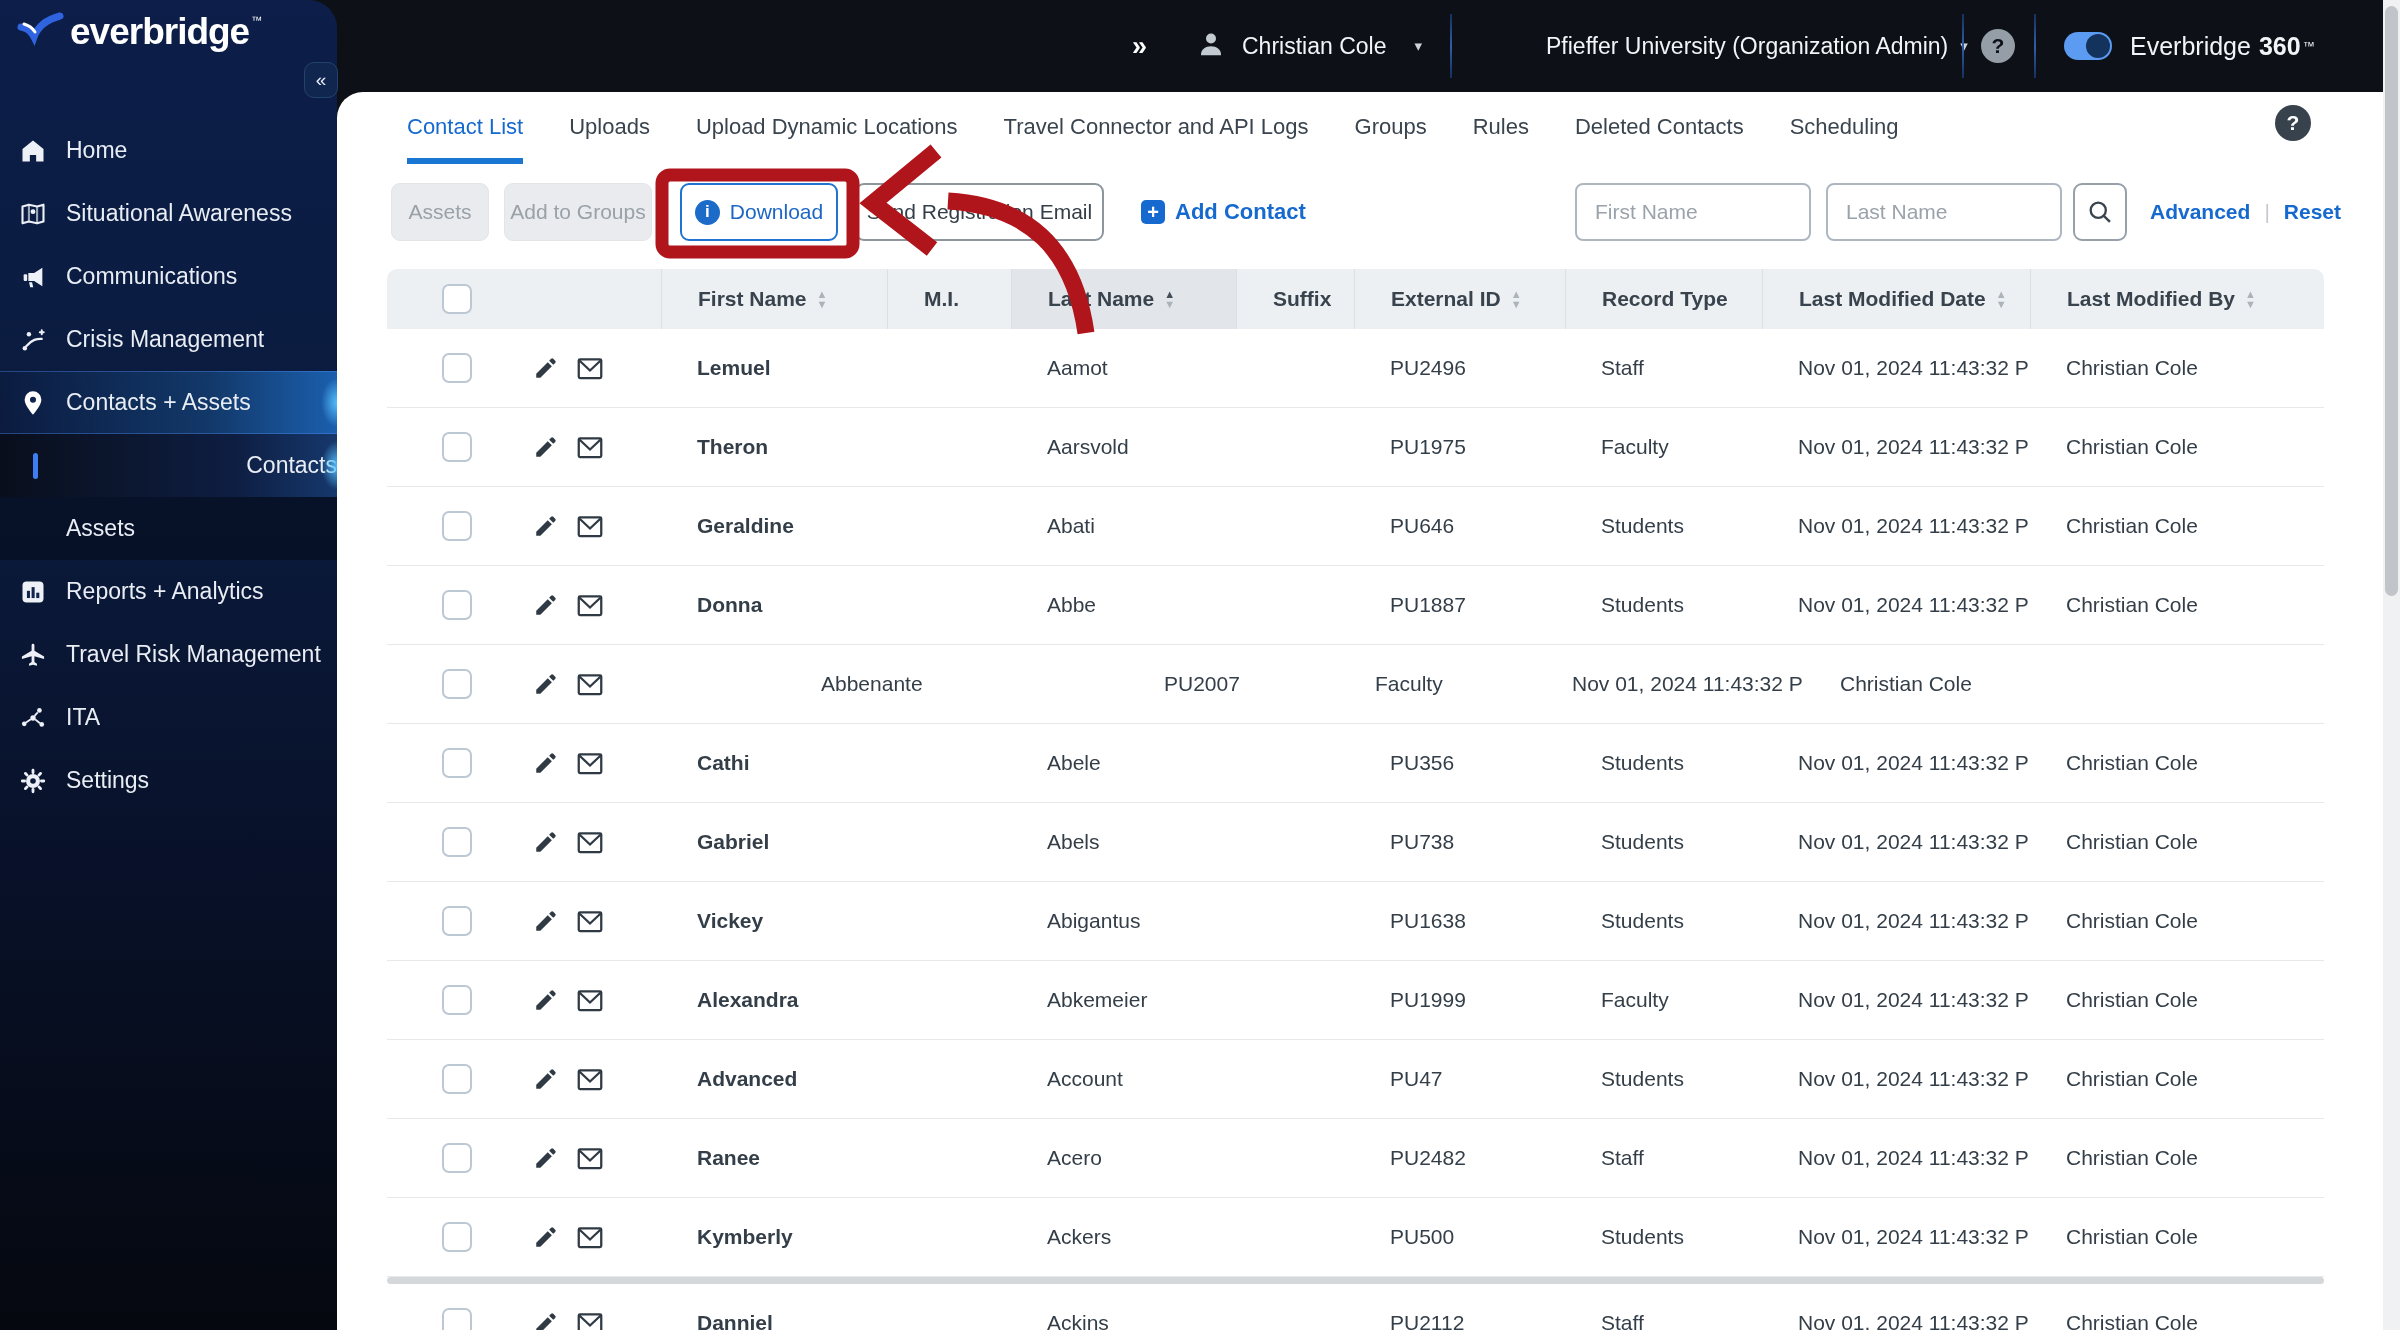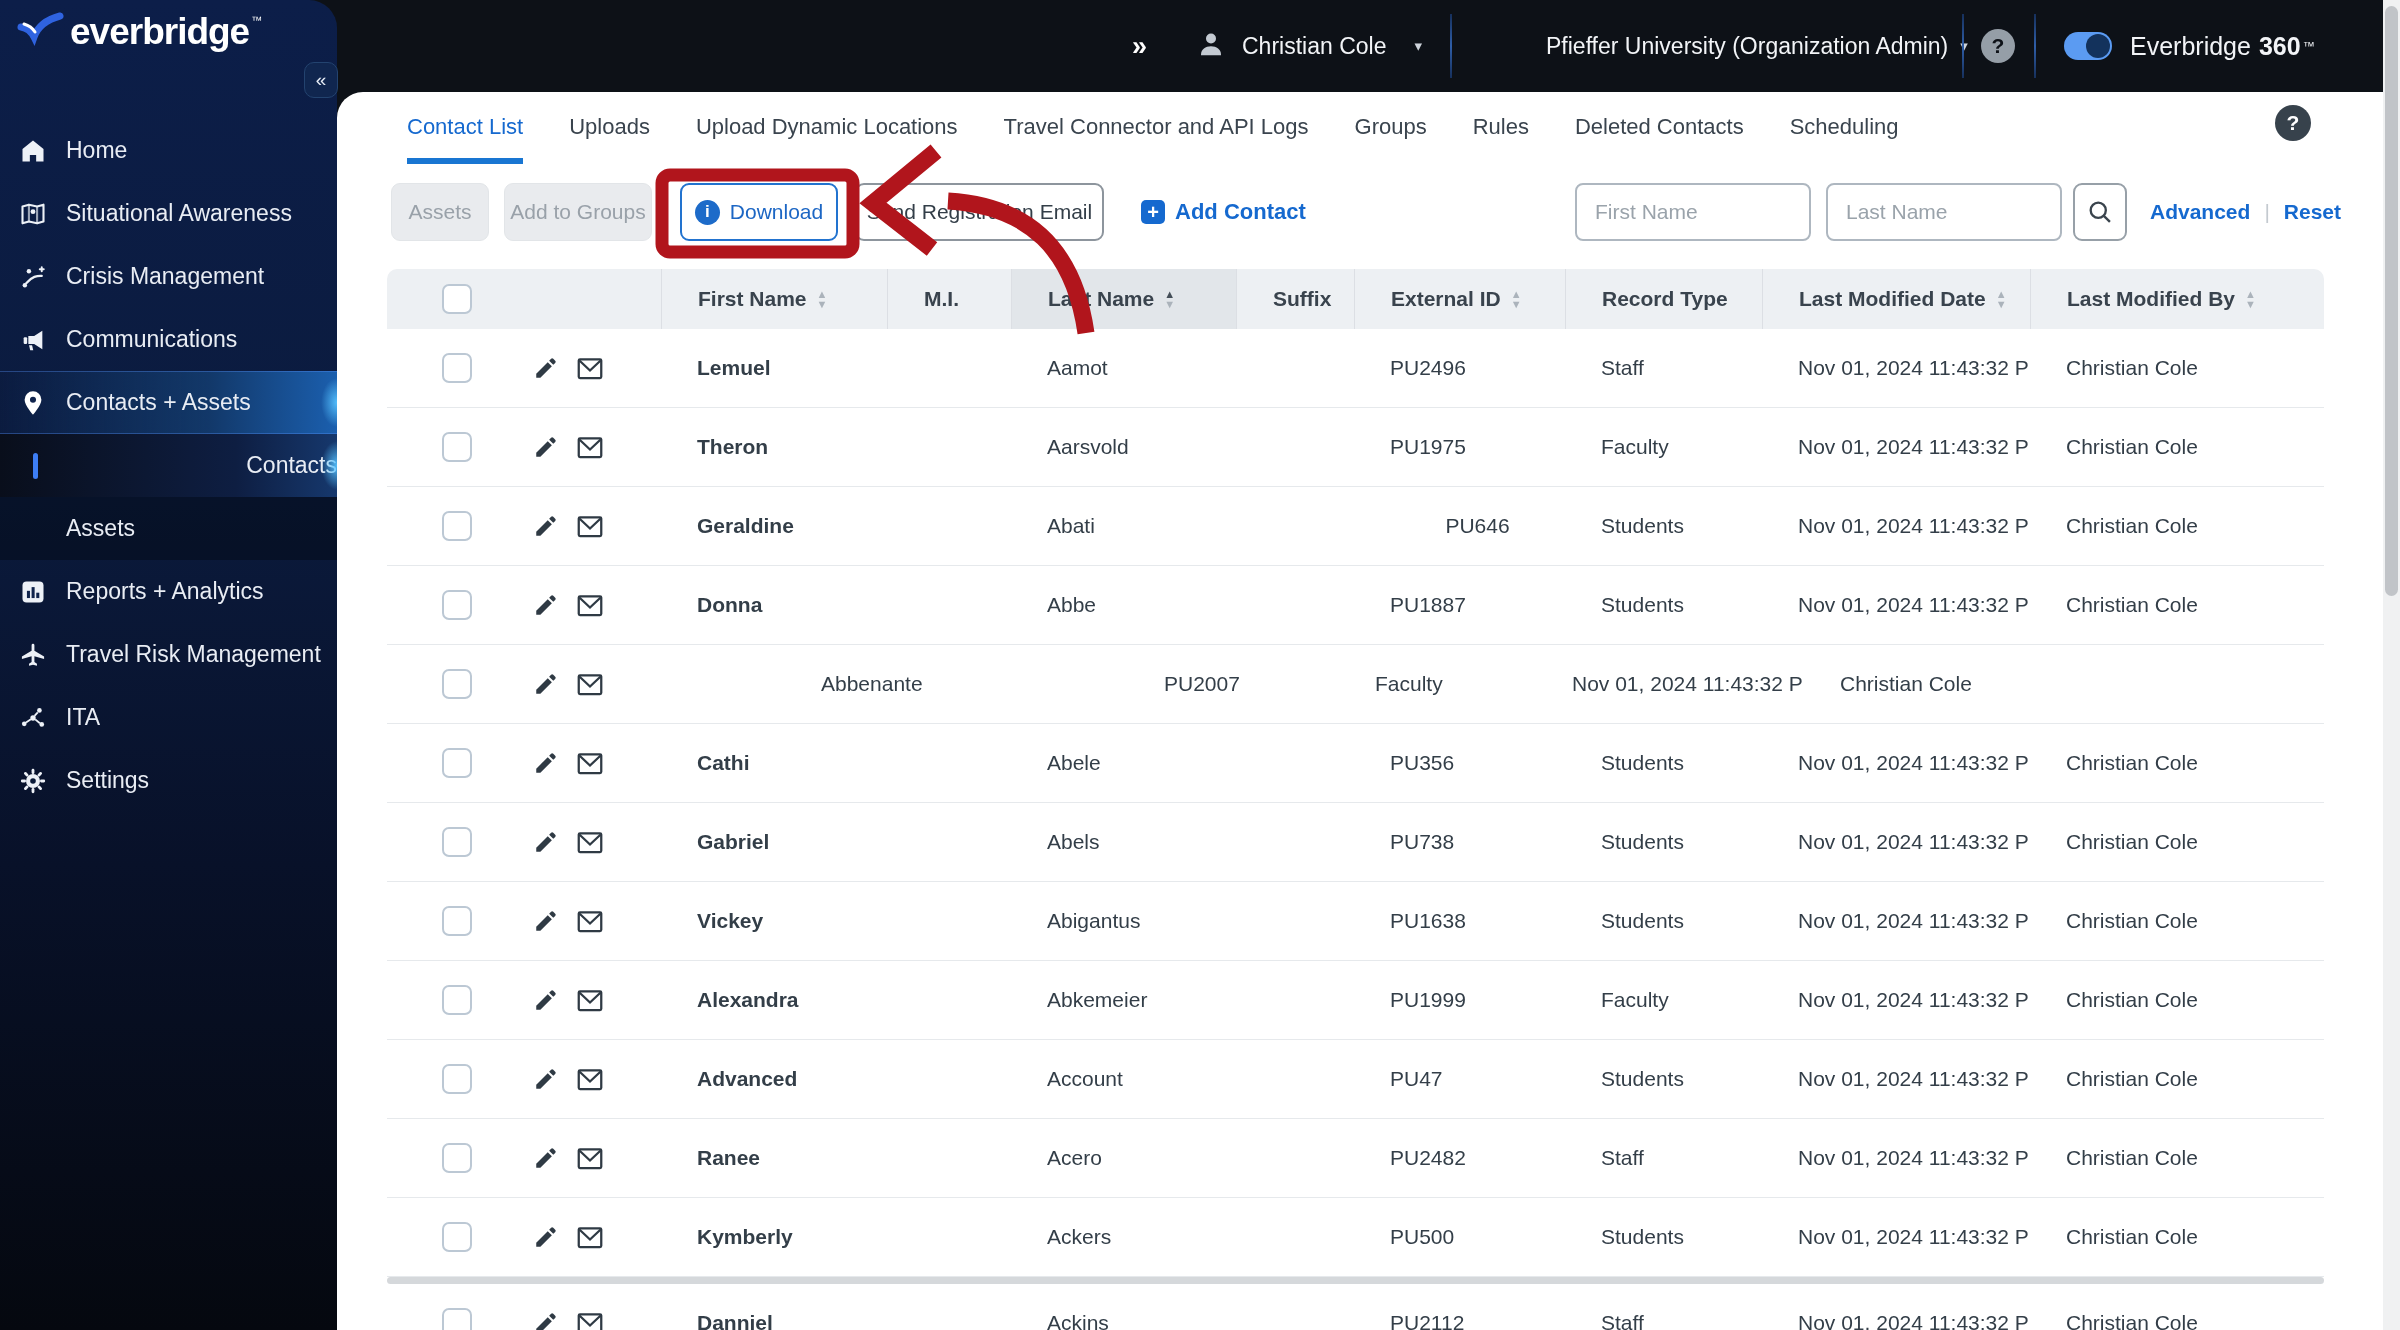--- a/index.html
+++ b/index.html
@@ -367,21 +367,21 @@
           </div>
           <div class="td" style="width: 124px;">
             <span class="pad"></span>
           </div>
           <div class="td" style="width: 225px;">
             <span class="pad">Abati</span>
           </div>
           <div class="td" style="width: 118px;">
             <span class="pad"></span>
           </div>
-          <div class="td" style="width: 211px; justify-content: center;">
+          <div class="td" style="width: 211px;">
             <span class="pad">PU646</span>
           </div>
           <div class="td" style="width: 197px;">
             <span class="pad">Students</span>
           </div>
           <div class="td" style="width: 268px;">
             <span class="pad">Nov 01, 2024 11:43:32 PDT</span>
           </div>
           <div class="td" style="width: 294px;">
             <span class="pad">Christian Cole</span>
@@ -843,38 +843,38 @@
           <svg width="28" height="28" viewBox="0 0 24 24" fill="none" stroke="#edf1f7" stroke-width="1.8" stroke-linejoin="round">
             <path d="M3 5.5 8.5 4l7 1.5L21 4v14.5L15.5 20l-7-1.5L3 20Z"></path>
             <path d="M8.5 4v14.5M15.5 5.5V20" opacity=".65"></path>
             <circle cx="12" cy="10" r="2.1" fill="#edf1f7" stroke="none"></circle>
           </svg>
         </span>
         <span class="s-label">Situational Awareness</span>
       </div>
       <div class="side-item">
         <span class="s-icon">
+          <svg width="28" height="28" viewBox="0 0 24 24" fill="#edf1f7">
+            <path d="M20 4v16l-7-4.5H8v-7h5L20 4Z"></path>
+            <rect x="4" y="9.6" width="3" height="5.8" rx="1"></rect>
+            <path d="M8.6 16.5h2.6l1 4.2H9.6Z"></path>
+          </svg>
+        </span>
+        <span class="s-label">Communications</span>
+      </div>
+      <div class="side-item">
+        <span class="s-icon">
           <svg width="28" height="28" viewBox="0 0 24 24" fill="none" stroke="#edf1f7" stroke-width="1.9" stroke-linecap="round">
             <circle cx="5" cy="19" r="1.9" fill="#edf1f7" stroke="none"></circle>
             <circle cx="8.5" cy="7" r="1.9" fill="#edf1f7" stroke="none"></circle>
             <path d="M6.2 17.3c2.2-2.6 4-4.2 7-5.4 2.3-.9 4.3-1 6.3-.9"></path>
             <path d="M19.5 3.6v3.4M17.8 5.3h3.4" stroke-width="1.7"></path>
           </svg>
         </span>
         <span class="s-label">Crisis Management</span>
-      </div>
-      <div class="side-item">
-        <span class="s-icon">
-          <svg width="28" height="28" viewBox="0 0 24 24" fill="#edf1f7">
-            <path d="M20 4v16l-7-4.5H8v-7h5L20 4Z"></path>
-            <rect x="4" y="9.6" width="3" height="5.8" rx="1"></rect>
-            <path d="M8.6 16.5h2.6l1 4.2H9.6Z"></path>
-          </svg>
-        </span>
-        <span class="s-label">Communications</span>
       </div>
       <div class="side-item active">
         <span class="s-icon">
           <svg width="28" height="28" viewBox="0 0 24 24" fill="#ffffff">
             <path d="M12 2a7.2 7.2 0 0 0-7.2 7.2C4.8 14 12 22 12 22s7.2-8 7.2-12.8A7.2 7.2 0 0 0 12 2Z"></path>
             <circle cx="12" cy="9.2" r="2.6" fill="#10244d"></circle>
           </svg>
         </span>
         <span class="s-label">Contacts + Assets</span>
       </div>

